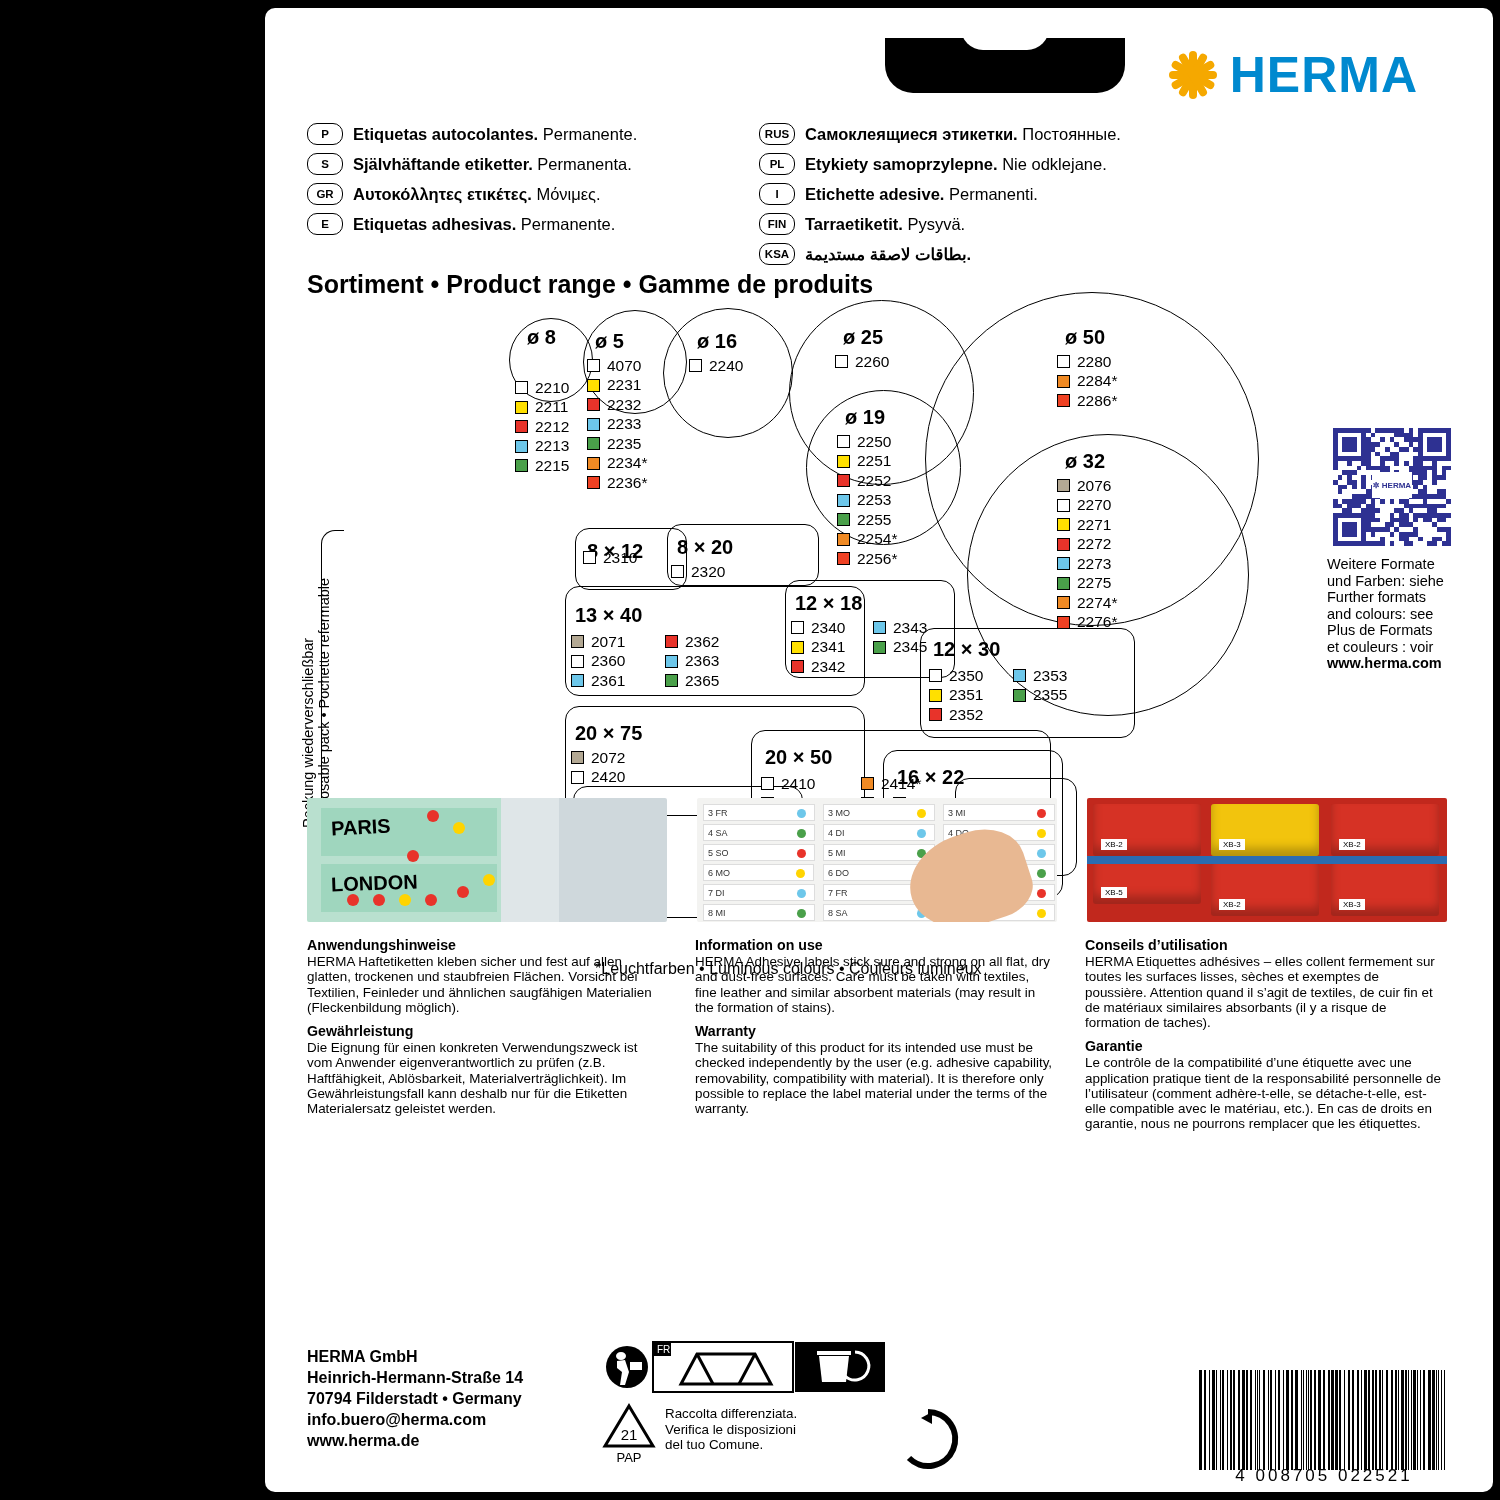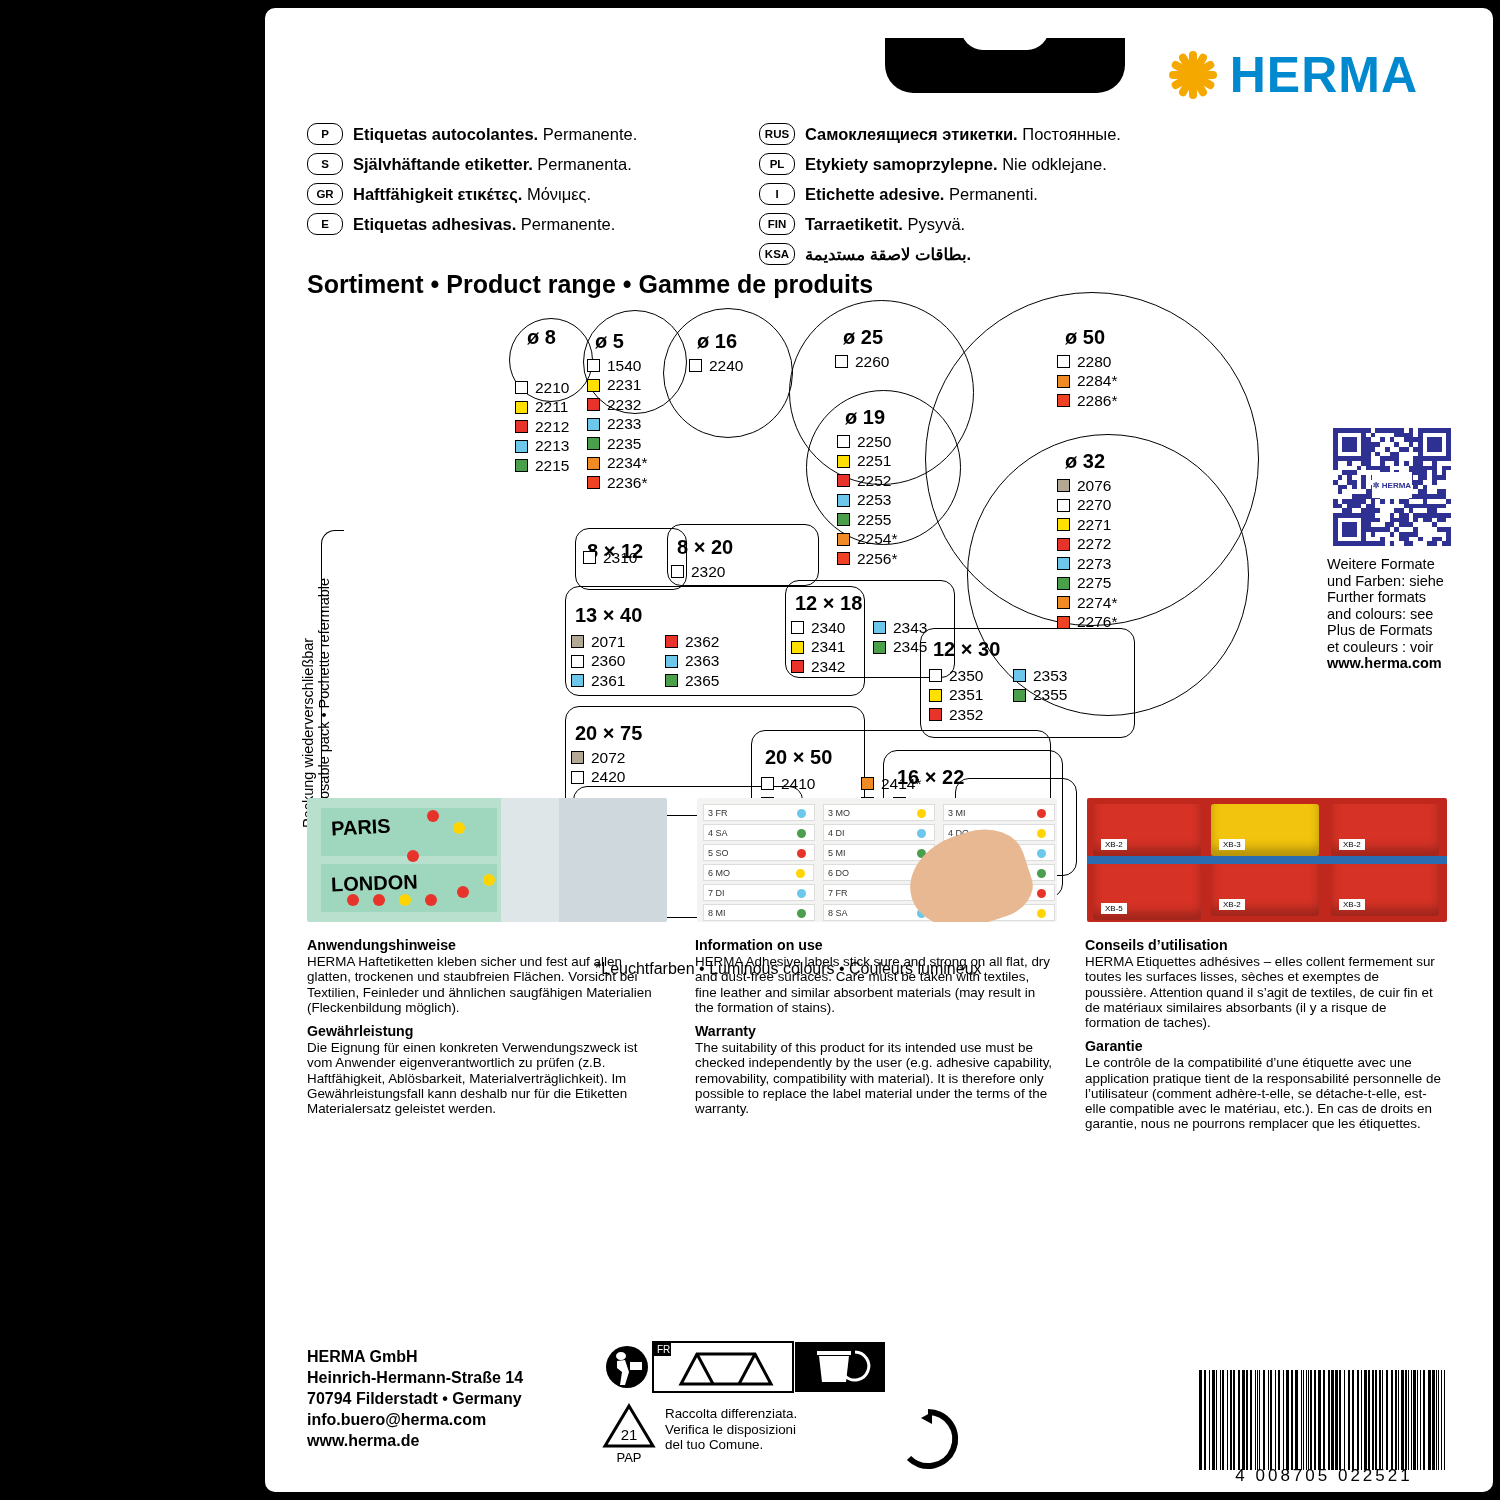--- a/index.html
+++ b/index.html
@@ -88,21 +88,21 @@
         <div class="langrow">
           <div class="langbadge">P</div>
           <div class="langtext"><b>Etiquetas autocolantes. </b><span>Permanente.</span></div>
         </div>
         <div class="langrow">
           <div class="langbadge">S</div>
           <div class="langtext"><b>Självhäftande etiketter. </b><span>Permanenta.</span></div>
         </div>
         <div class="langrow">
           <div class="langbadge">GR</div>
-          <div class="langtext"><b>Haftfähigkeit ετικέτες. </b><span>Μόνιμες.</span></div>
+          <div class="langtext"><b>Αυτοκόλλητες ετικέτες. </b><span>Μόνιμες.</span></div>
         </div>
         <div class="langrow">
           <div class="langbadge">E</div>
           <div class="langtext"><b>Etiquetas adhesivas. </b><span>Permanente.</span></div>
         </div>
       </div>
     <div class="langcol right" id="lang-right">
         <div class="langrow">
           <div class="langbadge">RUS</div>
           <div class="langtext"><b>Самоклеящиеся этикетки. </b><span>Постоянные.</span></div>
@@ -176,21 +176,21 @@
           </div>
           <div class="item">
             <span class="sw" style="background: rgb(74, 160, 74);"></span>
             <span>2215</span>
           </div>
         </div>
         <div class="sz" style="left: 330px; top: 22px;">ø 5</div>
         <div class="items" style="left: 322px; top: 48px;">
           <div class="item">
             <span class="sw" style="background: rgb(255, 255, 255);"></span>
-            <span>1540</span>
+            <span>4070</span>
           </div>
           <div class="item">
             <span class="sw" style="background: rgb(255, 224, 0);"></span>
             <span>2231</span>
           </div>
           <div class="item">
             <span class="sw" style="background: rgb(232, 51, 42);"></span>
             <span>2232</span>
           </div>
           <div class="item">
@@ -865,21 +865,21 @@
     <div class="photo" style="left:780px;top:0;background:#c1281d;" id="binphoto">
         <div style="position: absolute; left: 6px; top: 6px; width: 108px; height: 52px; background: rgb(214, 50, 37); border-radius: 3px; box-shadow: rgba(0, 0, 0, 0.25) 0px -8px 10px inset;">
           <div style="position: absolute; left: 8px; bottom: 6px; background: rgb(255, 255, 255); font-size: 8px; padding: 1px 4px;">XB-2</div>
         </div>
         <div style="position: absolute; left: 124px; top: 6px; width: 108px; height: 52px; background: rgb(242, 196, 13); border-radius: 3px; box-shadow: rgba(0, 0, 0, 0.25) 0px -8px 10px inset;">
           <div style="position: absolute; left: 8px; bottom: 6px; background: rgb(255, 255, 255); font-size: 8px; padding: 1px 4px;">XB-3</div>
         </div>
         <div style="position: absolute; left: 244px; top: 6px; width: 108px; height: 52px; background: rgb(214, 50, 37); border-radius: 3px; box-shadow: rgba(0, 0, 0, 0.25) 0px -8px 10px inset;">
           <div style="position: absolute; left: 8px; bottom: 6px; background: rgb(255, 255, 255); font-size: 8px; padding: 1px 4px;">XB-2</div>
         </div>
-        <div style="position: absolute; left: 6px; top: 66px; width: 108px; height: 56px; background: rgb(214, 50, 37); border-radius: 3px; box-shadow: rgba(0, 0, 0, 0.25) 0px -8px 10px inset;">
+        <div style="position: absolute; left: 6px; top: 66px; width: 108px; height: 40px; background: rgb(214, 50, 37); border-radius: 3px; box-shadow: rgba(0, 0, 0, 0.25) 0px -8px 10px inset;">
           <div style="position: absolute; left: 8px; bottom: 6px; background: rgb(255, 255, 255); font-size: 8px; padding: 1px 4px;">XB-5</div>
         </div>
         <div style="position: absolute; left: 124px; top: 66px; width: 108px; height: 52px; background: rgb(214, 50, 37); border-radius: 3px; box-shadow: rgba(0, 0, 0, 0.25) 0px -8px 10px inset;">
           <div style="position: absolute; left: 8px; bottom: 6px; background: rgb(255, 255, 255); font-size: 8px; padding: 1px 4px;">XB-2</div>
         </div>
         <div style="position: absolute; left: 244px; top: 66px; width: 108px; height: 52px; background: rgb(214, 50, 37); border-radius: 3px; box-shadow: rgba(0, 0, 0, 0.25) 0px -8px 10px inset;">
           <div style="position: absolute; left: 8px; bottom: 6px; background: rgb(255, 255, 255); font-size: 8px; padding: 1px 4px;">XB-3</div>
         </div>
         <div style="position: absolute; left: 0px; top: 58px; width: 360px; height: 8px; background: rgb(43, 108, 176);"></div>
       </div>

